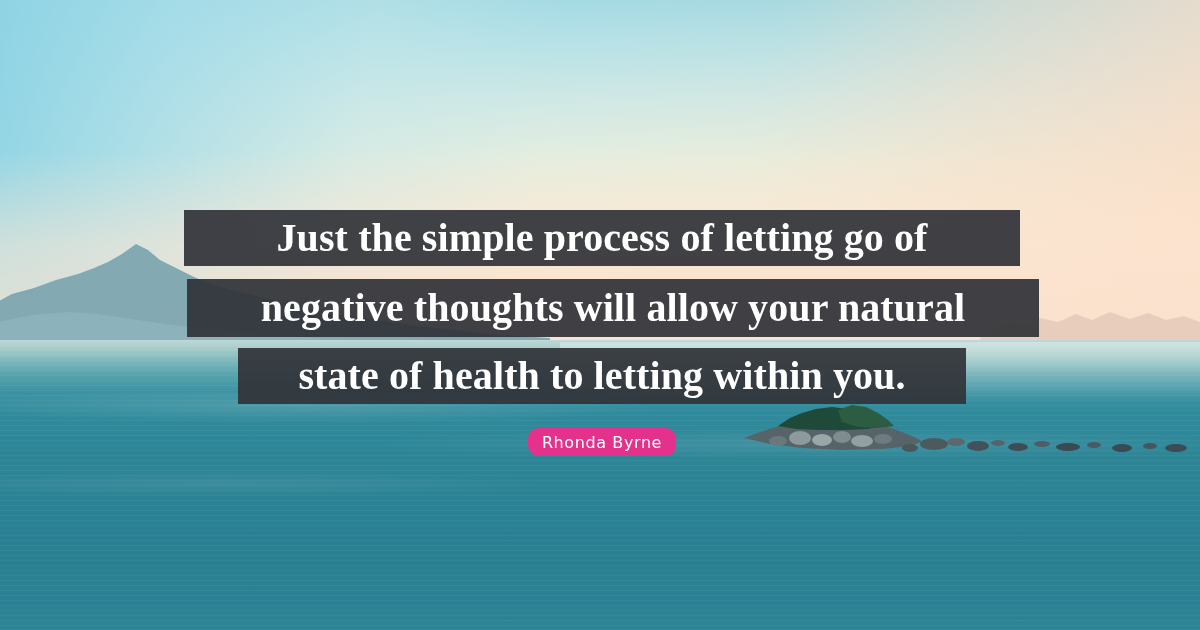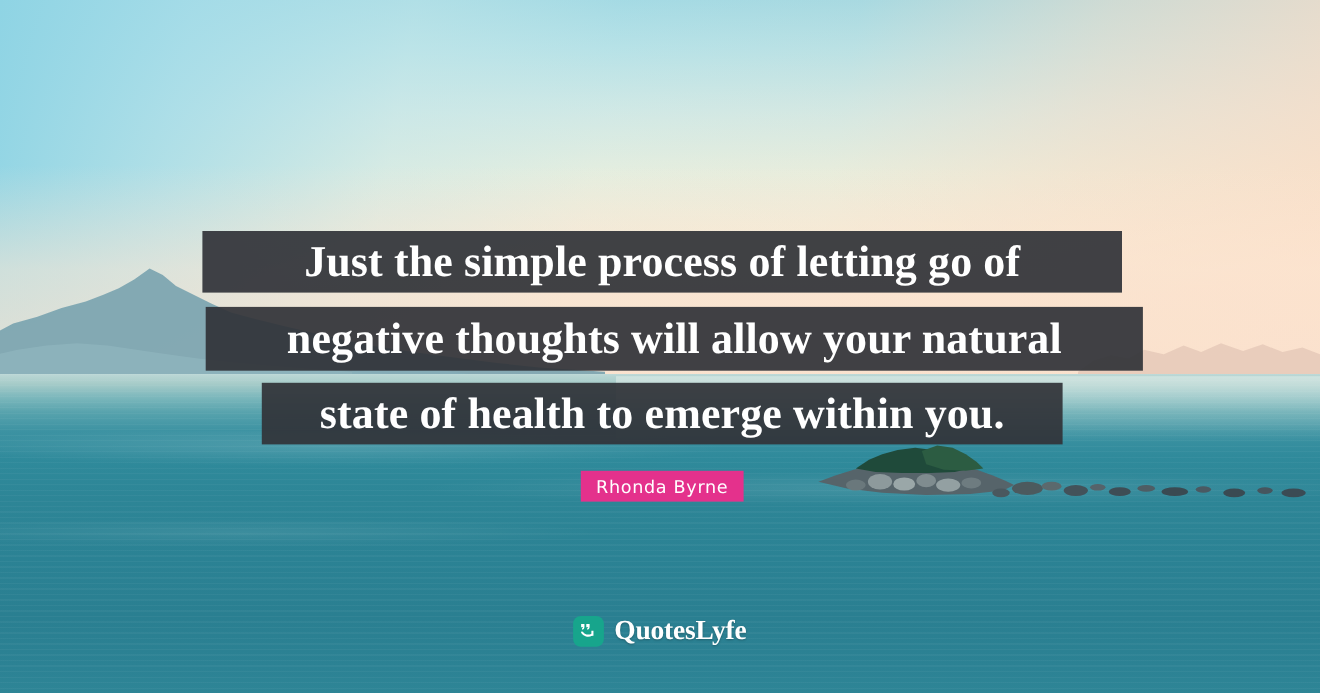--- a/index.html
+++ b/index.html
@@ -115,21 +115,21 @@
   .qline-3{left:238px;top:348px;width:728px;height:56px;}
 
   
   .author{
     position:absolute;left:528px;top:428px;width:148px;height:28px;
     background:#e4318c;
     color:#ffffff;
     font-family:"DejaVu Sans",sans-serif;
     font-size:16px;font-weight:400;
     letter-spacing:.6px;
-    display:flex;align-items:center;justify-content:center;
+    display:flex;align-items:center;justify-content:center;border-radius:11px;
   }
 
   
   .brand{
     position:absolute;left:0;top:556px;width:1200px;height:36px;
     display:flex;align-items:center;justify-content:center;gap:9px;
   }
   .brand-mark{
     width:28px;height:28px;border-radius:7px;
     background:#17a58c;
@@ -200,30 +200,19 @@
       <ellipse cx="380" cy="52" rx="10" ry="4" fill="#3a4a52"></ellipse>
       <ellipse cx="408" cy="50" rx="7" ry="3" fill="#46555e"></ellipse>
       <ellipse cx="434" cy="52" rx="11" ry="4" fill="#3b4b54"></ellipse>
       <ellipse cx="168" cy="52" rx="8" ry="4" fill="#4a585e"></ellipse>
     </svg>
   </div>
 
   <div class="quote">
     <div class="qline qline-1">Just the simple process of letting go of</div>
     <div class="qline qline-2">negative thoughts will allow your natural</div>
-    <div class="qline qline-3">state of health to emerge within you.</div>
+    <div class="qline qline-3">state of health to letting within you.</div>
 
     <div class="author">Rhonda Byrne</div>
   </div>
 
-  <div class="brand">
-    <span class="brand-mark">
-      <svg width="20" height="20" viewBox="0 0 20 20">
-        <path d="M3.3,3.2 h3.0 v3.0 a2.2,2.2 0 0 1 -2.2,2.2 v-1.3 a0.95,0.95 0 0 0 0.95,-0.95 h-1.75 z" fill="#ffffff"></path>
-        <path d="M8.0,3.2 h3.0 v3.0 a2.2,2.2 0 0 1 -2.2,2.2 v-1.3 a0.95,0.95 0 0 0 0.95,-0.95 h-1.75 z" fill="#ffffff"></path>
-        <path d="M4.2,11.0 a6.1,5.2 0 0 0 8.6,2.1" stroke="#ffffff" stroke-width="1.9" fill="none" stroke-linecap="round"></path>
-        <path d="M12.6,9.4 h1.9 v4.6 h-1.9 z" fill="#ffffff"></path>
-      </svg>
-    </span>
-    <span class="brand-name">QuotesLyfe</span>
-  </div>
 
 </div>
 
 </body></html>

